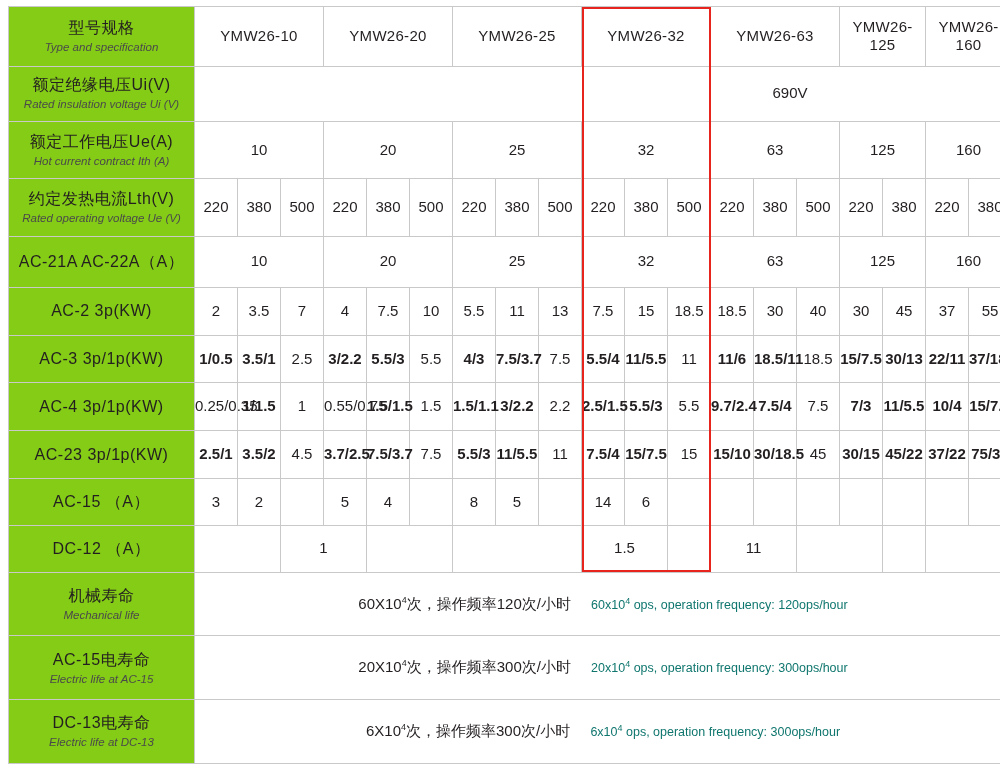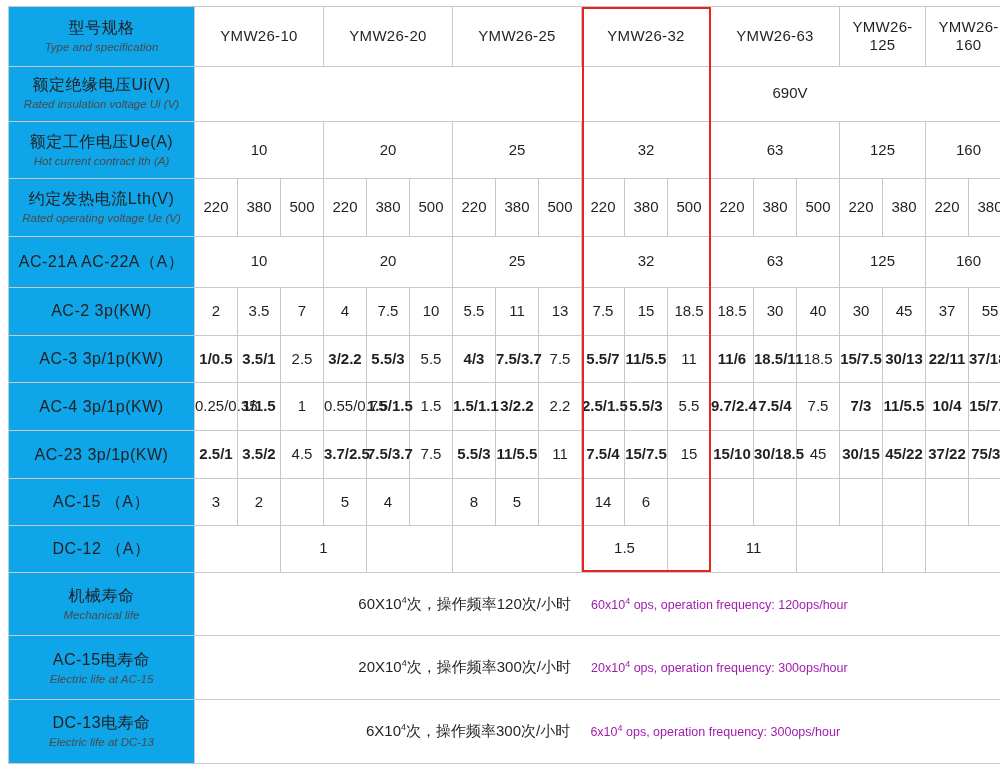--- a/index.html
+++ b/index.html
@@ -32,21 +32,21 @@
     border: 1px solid #c9c9c9;
     text-align: center;
     vertical-align: middle;
     padding: 0;
     font-size: 15px;
     color: #231f20;
     line-height: 1.25;
   }
   
   td.lbl {
-    background: #0ea5e9;
+    background: #84cc16;
     width: 186px;
     padding: 4px 6px;
   }
   td.lbl .cn {
     display: block;
     font-size: 16px;
     letter-spacing: 0.5px;
   }
   td.lbl .en {
     display: block;
@@ -77,21 +77,21 @@
   td.xsmall {
     font-size: 10.5px;
   }
   td.life {
     text-align: left;
     padding-left: 22px;
     font-size: 17px;
   }
   td.life .en {
     font-size: 12.5px;
-    color: #a21caf;
+    color: #0f766e;
     margin-left: 16px;
   }
   td.life sup {
     font-size: 9px;
     vertical-align: super;
   }
   
   #redbox {
     position: absolute;
     border: 2.5px solid #e8241f;
@@ -246,21 +246,21 @@
       </td>
       <td class="small">1/0.5</td>
       <td class="small">3.5/1</td>
       <td class="val">2.5</td>
       <td class="small">3/2.2</td>
       <td class="small">5.5/3</td>
       <td class="val">5.5</td>
       <td class="small">4/3</td>
       <td class="small">7.5/3.7</td>
       <td class="val">7.5</td>
-      <td class="small">5.5/7</td>
+      <td class="small">5.5/4</td>
       <td class="small">11/5.5</td>
       <td class="val">11</td>
       <td class="small">11/6</td>
       <td class="small">18.5/11</td>
       <td class="val">18.5</td>
       <td class="small">15/7.5</td>
       <td class="small">30/13</td>
       <td class="small">22/11</td>
       <td class="small">37/18.5</td>
     </tr>

